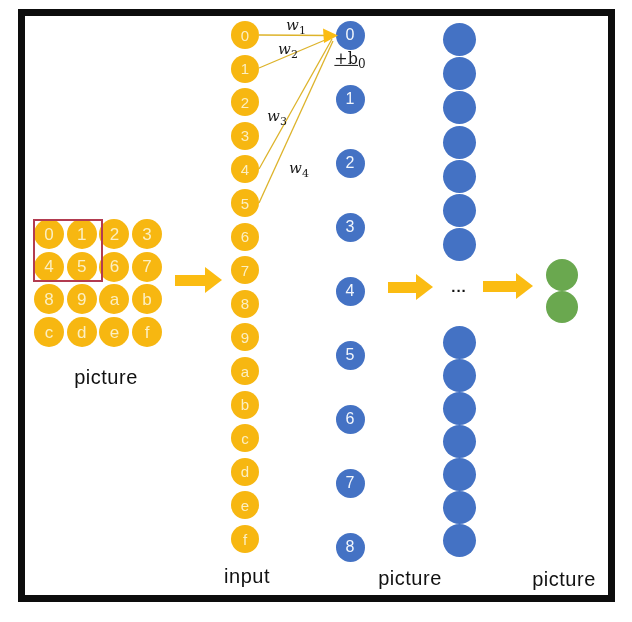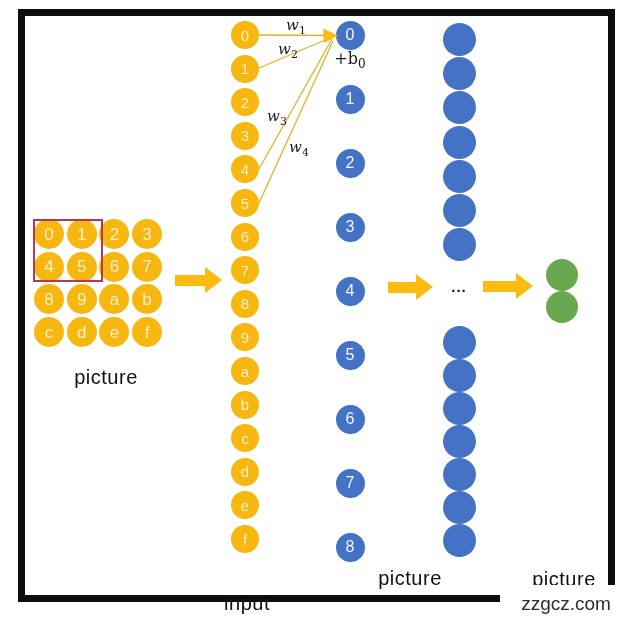--- a/index.html
+++ b/index.html
@@ -25,20 +25,21 @@
   }
   #wires{position:absolute;left:0;top:0;width:632px;height:622px;z-index:3;pointer-events:none;}
   .wlabel{
     position:absolute;transform:translate(-50%,-50%);z-index:4;color:#1a1a1a;
     font:italic 15px "DejaVu Serif",serif;
   }
   .wlabel sub{font-style:normal;font-size:11px;}
   .bias{
     position:absolute;transform:translate(-50%,-50%);z-index:4;color:#1a1a1a;
     font:16px "DejaVu Serif",serif;
+    text-decoration:underline;
   }
   .bias sub{font-size:12px;}
   .caption{
     position:absolute;transform:translate(-50%,-50%);z-index:4;color:#111;
     font-size:20px;letter-spacing:0.5px;
   }
   .ellipsis{
     position:absolute;transform:translate(-50%,-50%);z-index:4;color:#111;
     font-weight:bold;font-size:15px;letter-spacing:1px;
   }
@@ -135,41 +136,38 @@
       <line x1="259" y1="35" x2="330" y2="35.5" stroke="#DDB32A" stroke-width="1.3"></line>
       <line x1="259" y1="68" x2="331" y2="37.5" stroke="#DDB32A" stroke-width="1.3"></line>
       <line x1="259" y1="169" x2="332" y2="39" stroke="#DDB32A" stroke-width="1.3"></line>
       <line x1="259" y1="203" x2="333" y2="41" stroke="#DDB32A" stroke-width="1.3"></line>
       <polygon points="323,28.5 338,35.5 324,43" fill="#FBBC12"></polygon>
     </svg>
 
   <div class="wlabel" style="left:296px;top:26px"><span>w</span><sub>1</sub></div>
   <div class="wlabel" style="left:288px;top:50px"><span>w</span><sub>2</sub></div>
   <div class="wlabel" style="left:277px;top:117px"><span>w</span><sub>3</sub></div>
-  <div class="wlabel" style="left:299px;top:148px"><span>w</span><sub>4</sub></div>
+  <div class="wlabel" style="left:299px;top:169px"><span>w</span><sub>4</sub></div>
 
   <div class="bias" style="left:350px;top:60px"><span>+b</span><sub>0</sub></div>
 
   <div class="caption" style="left:106px;top:377px">picture</div>
-  <div class="caption" style="left:247px;top:603px">input</div>
+  <div class="caption" style="left:247px;top:576px">input</div>
   <div class="caption" style="left:410px;top:578px">picture</div>
   <div class="caption" style="left:564px;top:579px">picture</div>
 
   <div class="ellipsis" style="left:459px;top:286px">...</div>
 
   <div class="fat-arrow" style="left:175px;top:267px">
     <div class="shaft" style="width:30px"></div>
     <div class="head"></div>
   </div>
   <div class="fat-arrow" style="left:388px;top:274px">
     <div class="shaft" style="width:28px"></div>
     <div class="head"></div>
   </div>
   <div class="fat-arrow" style="left:483px;top:273px">
     <div class="shaft" style="width:33px"></div>
     <div class="head"></div>
   </div>
 
-  <div id="wm-strip">
-    <span>zzgcz.com</span>
-  </div>
 
 </div>
 
 </body></html>

